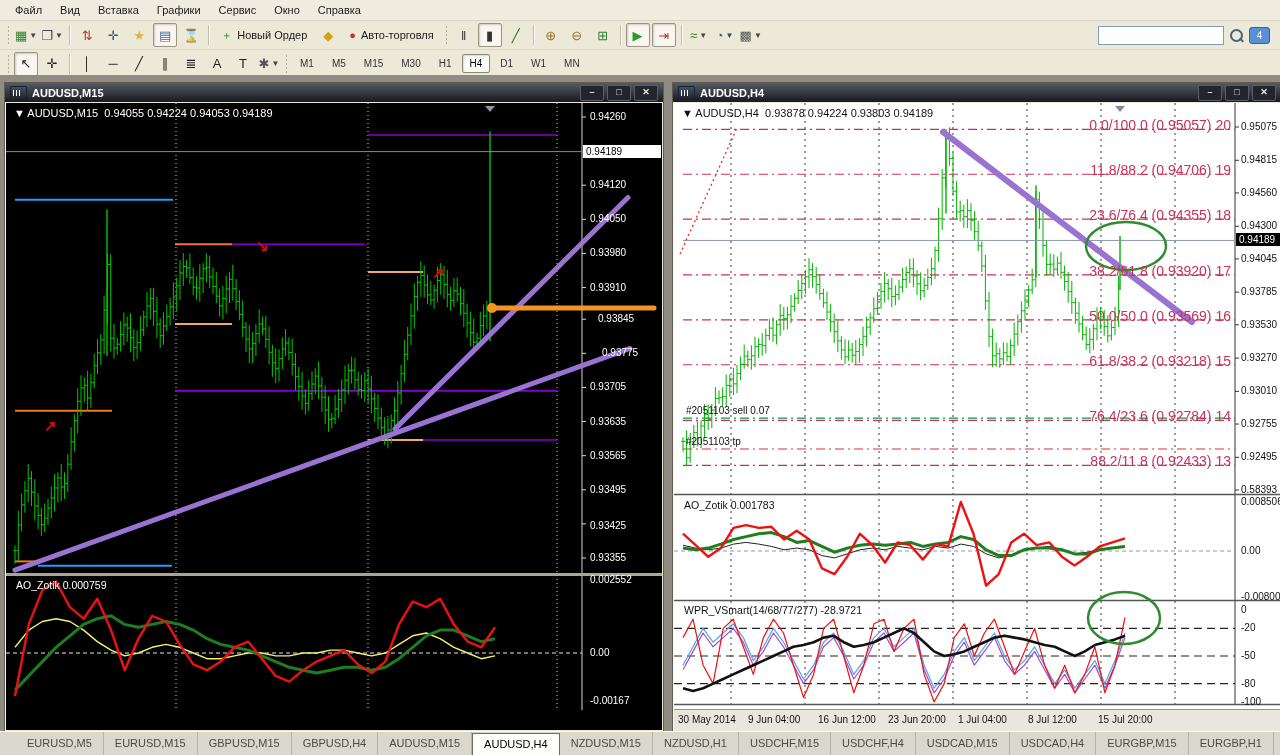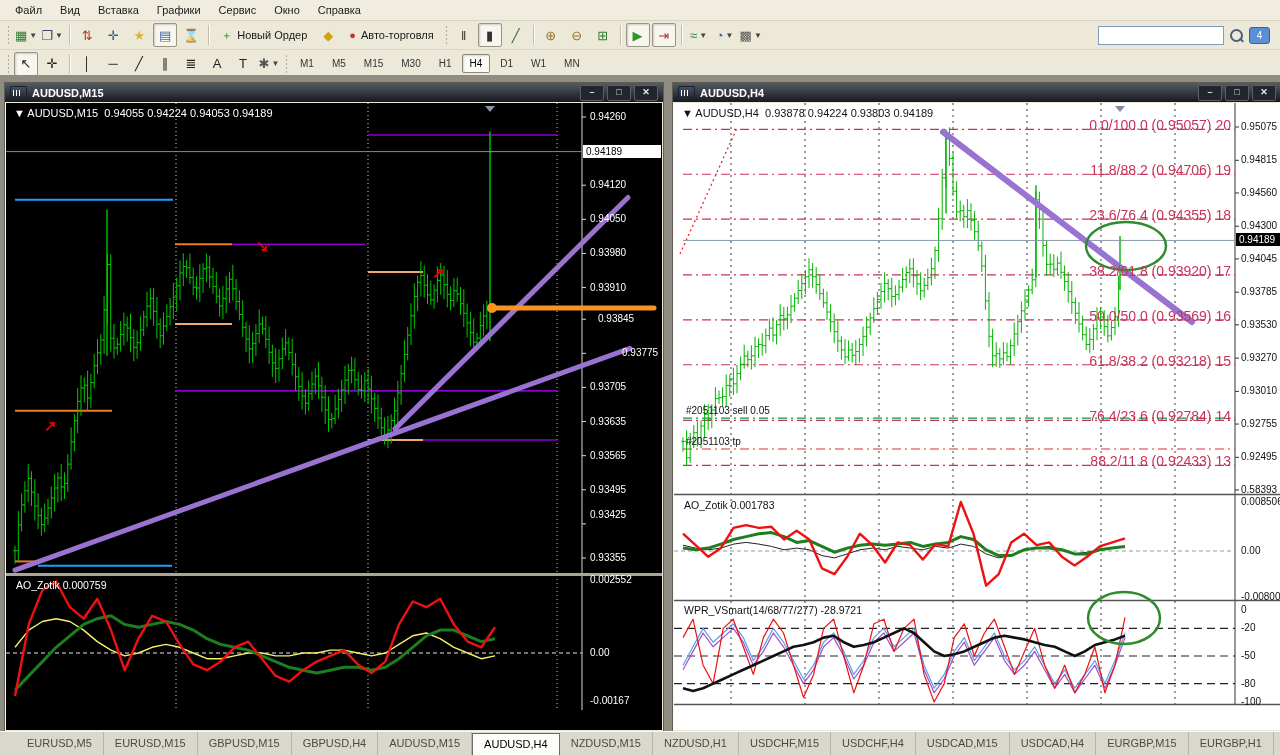--- a/index.html
+++ b/index.html
@@ -697,26 +697,26 @@
           <line x1="576" y1="454.99745000000013" x2="580" y2="454.99745000000013" stroke="#d8d8d8" stroke-width="1"></line>
         </svg>
       <div class="infoline w">▼ AUDUSD,M15  0.94055 0.94224 0.94053 0.94189</div>
       <div class="panel-label" style="left:10px;top:476px;color:#fff;">AO_Zotik 0.000759</div>
     <div class="ptick" style="left: 584px; top: 8px; color: rgb(255, 255, 255);">0.94260</div>
         <div class="ptick" style="left: 584px; top: 76.2206px; color: rgb(255, 255, 255);">0.94120</div>
         <div class="ptick" style="left: 584px; top: 110.331px; color: rgb(255, 255, 255);">0.94050</div>
         <div class="ptick" style="left: 584px; top: 144.441px; color: rgb(255, 255, 255);">0.93980</div>
         <div class="ptick" style="left: 584px; top: 178.551px; color: rgb(255, 255, 255);">0.93910</div>
         <div class="ptick" style="left: 584px; top: 210.225px; color: rgb(255, 255, 255); padding-left: 8px;">0.93845</div>
-        <div class="ptick" style="left: 616px; top: 244.336px; color: rgb(255, 255, 255);">0.93775</div>
+        <div class="ptick" style="left: 596px; top: 244.336px; color: rgb(255, 255, 255);">0.93775</div>
         <div class="ptick" style="left: 584px; top: 278.446px; color: rgb(255, 255, 255);">0.93705</div>
         <div class="ptick" style="left: 584px; top: 312.556px; color: rgb(255, 255, 255);">0.93635</div>
         <div class="ptick" style="left: 584px; top: 346.667px; color: rgb(255, 255, 255);">0.93565</div>
         <div class="ptick" style="left: 584px; top: 380.777px; color: rgb(255, 255, 255);">0.93495</div>
-        <div class="ptick" style="left: 584px; top: 406px; color: rgb(255, 255, 255);">0.93425</div>
+        <div class="ptick" style="left: 584px; top: 417px; color: rgb(255, 255, 255);">0.93425</div>
         <div class="ptick" style="left: 584px; top: 448.997px; color: rgb(255, 255, 255);">0.93355</div>
         <div class="curbox" style="left: 577px; top: 41.5976px; width: 72px; background: rgb(255, 255, 255); color: rgb(0, 0, 0);">0.94189</div>
         <div class="ptick" style="left: 584px; top: 471px; color: rgb(255, 255, 255);">0.002552</div>
         <div class="ptick" style="left: 584px; top: 544px; color: rgb(255, 255, 255);">0.00</div>
         <div class="ptick" style="left: 584px; top: 591.77px; color: rgb(255, 255, 255);">-0.00167</div>
       </div>
   </div>
 
   <div class="win" id="win-right" style="left:672px;top:7px;width:608px;height:648px;">
     <div class="titlebar">
@@ -1147,29 +1147,38 @@
           <line x1="561" y1="221.82179999999954" x2="565" y2="221.82179999999954" stroke="#333" stroke-width="1"></line>
           <line x1="561" y1="255.11220000000014" x2="565" y2="255.11220000000014" stroke="#333" stroke-width="1"></line>
           <line x1="561" y1="288.4025999999993" x2="565" y2="288.4025999999993" stroke="#333" stroke-width="1"></line>
           <line x1="561" y1="321.0528" x2="565" y2="321.0528" stroke="#333" stroke-width="1"></line>
           <line x1="561" y1="354.3431999999992" x2="565" y2="354.3431999999992" stroke="#333" stroke-width="1"></line>
           <line x1="561" y1="386.99339999999984" x2="565" y2="386.99339999999984" stroke="#333" stroke-width="1"></line>
         </svg>
       <div class="infoline b">▼ AUDUSD,H4  0.93878 0.94224 0.93803 0.94189</div>
       <div class="panel-label" style="left:10px;top:396px;color:#111;">AO_Zotik 0.001783</div>
       <div class="panel-label" style="left:10px;top:501px;color:#111;">WPR_VSmart(14/68/77/277) -28.9721</div>
+      <div class="axisbar" id="axis-right">
+          <span style="left: 4px;">30 May 2014</span>
+          <span style="left: 74px;">9 Jun 04:00</span>
+          <span style="left: 144px;">16 Jun 12:00</span>
+          <span style="left: 214px;">23 Jun 20:00</span>
+          <span style="left: 284px;">1 Jul 04:00</span>
+          <span style="left: 354px;">8 Jul 12:00</span>
+          <span style="left: 424px;">15 Jul 20:00</span>
+        </div>
     <div class="fiblabel" style="right: 49px; top: 14.3047px; color: rgb(200, 50, 90);">0.0/100.0 (0.95057) 20</div>
         <div class="fiblabel" style="right: 49px; top: 59.2468px; color: rgb(200, 50, 90);">11.8/88.2 (0.94706) 19</div>
         <div class="fiblabel" style="right: 49px; top: 104px; color: rgb(200, 50, 90);">23.6/76.4 (0.94355) 18</div>
         <div class="fiblabel" style="right: 49px; top: 159.886px; color: rgb(200, 50, 90);">38.2/61.8 (0.93920) 17</div>
         <div class="fiblabel" style="right: 49px; top: 204.828px; color: rgb(200, 50, 90);">50.0/50.0 (0.93569) 16</div>
         <div class="fiblabel" style="right: 49px; top: 249.77px; color: rgb(200, 50, 90);">61.8/38.2 (0.93218) 15</div>
         <div class="fiblabel" style="right: 49px; top: 305.34px; color: rgb(200, 50, 90);">76.4/23.6 (0.92784) 14</div>
         <div class="fiblabel" style="right: 49px; top: 350.282px; color: rgb(200, 50, 90);">88.2/11.8 (0.92433) 13</div>
-        <div class="orderlabel" style="left: 12px; top: 302.035px;">#2051103 sell 0.05</div>
+        <div class="orderlabel" style="left: 12px; top: 302.035px;">#2051103 sell 0.07</div>
         <div class="orderlabel" style="left: 12px; top: 333.021px;">#2051103 tp</div>
         <div class="ptick" style="left: 567px; top: 18px; color: rgb(17, 17, 17);">0.95075</div>
         <div class="ptick" style="left: 567px; top: 51.2904px; color: rgb(17, 17, 17);">0.94815</div>
         <div class="ptick" style="left: 567px; top: 83.9406px; color: rgb(17, 17, 17);">0.94560</div>
         <div class="ptick" style="left: 567px; top: 117.231px; color: rgb(17, 17, 17);">0.94300</div>
         <div class="ptick" style="left: 567px; top: 149.881px; color: rgb(17, 17, 17);">0.94045</div>
         <div class="ptick" style="left: 567px; top: 183.172px; color: rgb(17, 17, 17);">0.93785</div>
         <div class="ptick" style="left: 567px; top: 215.822px; color: rgb(17, 17, 17);">0.93530</div>
         <div class="ptick" style="left: 567px; top: 249.112px; color: rgb(17, 17, 17);">0.93270</div>
         <div class="ptick" style="left: 567px; top: 282.403px; color: rgb(17, 17, 17);">0.93010</div>

